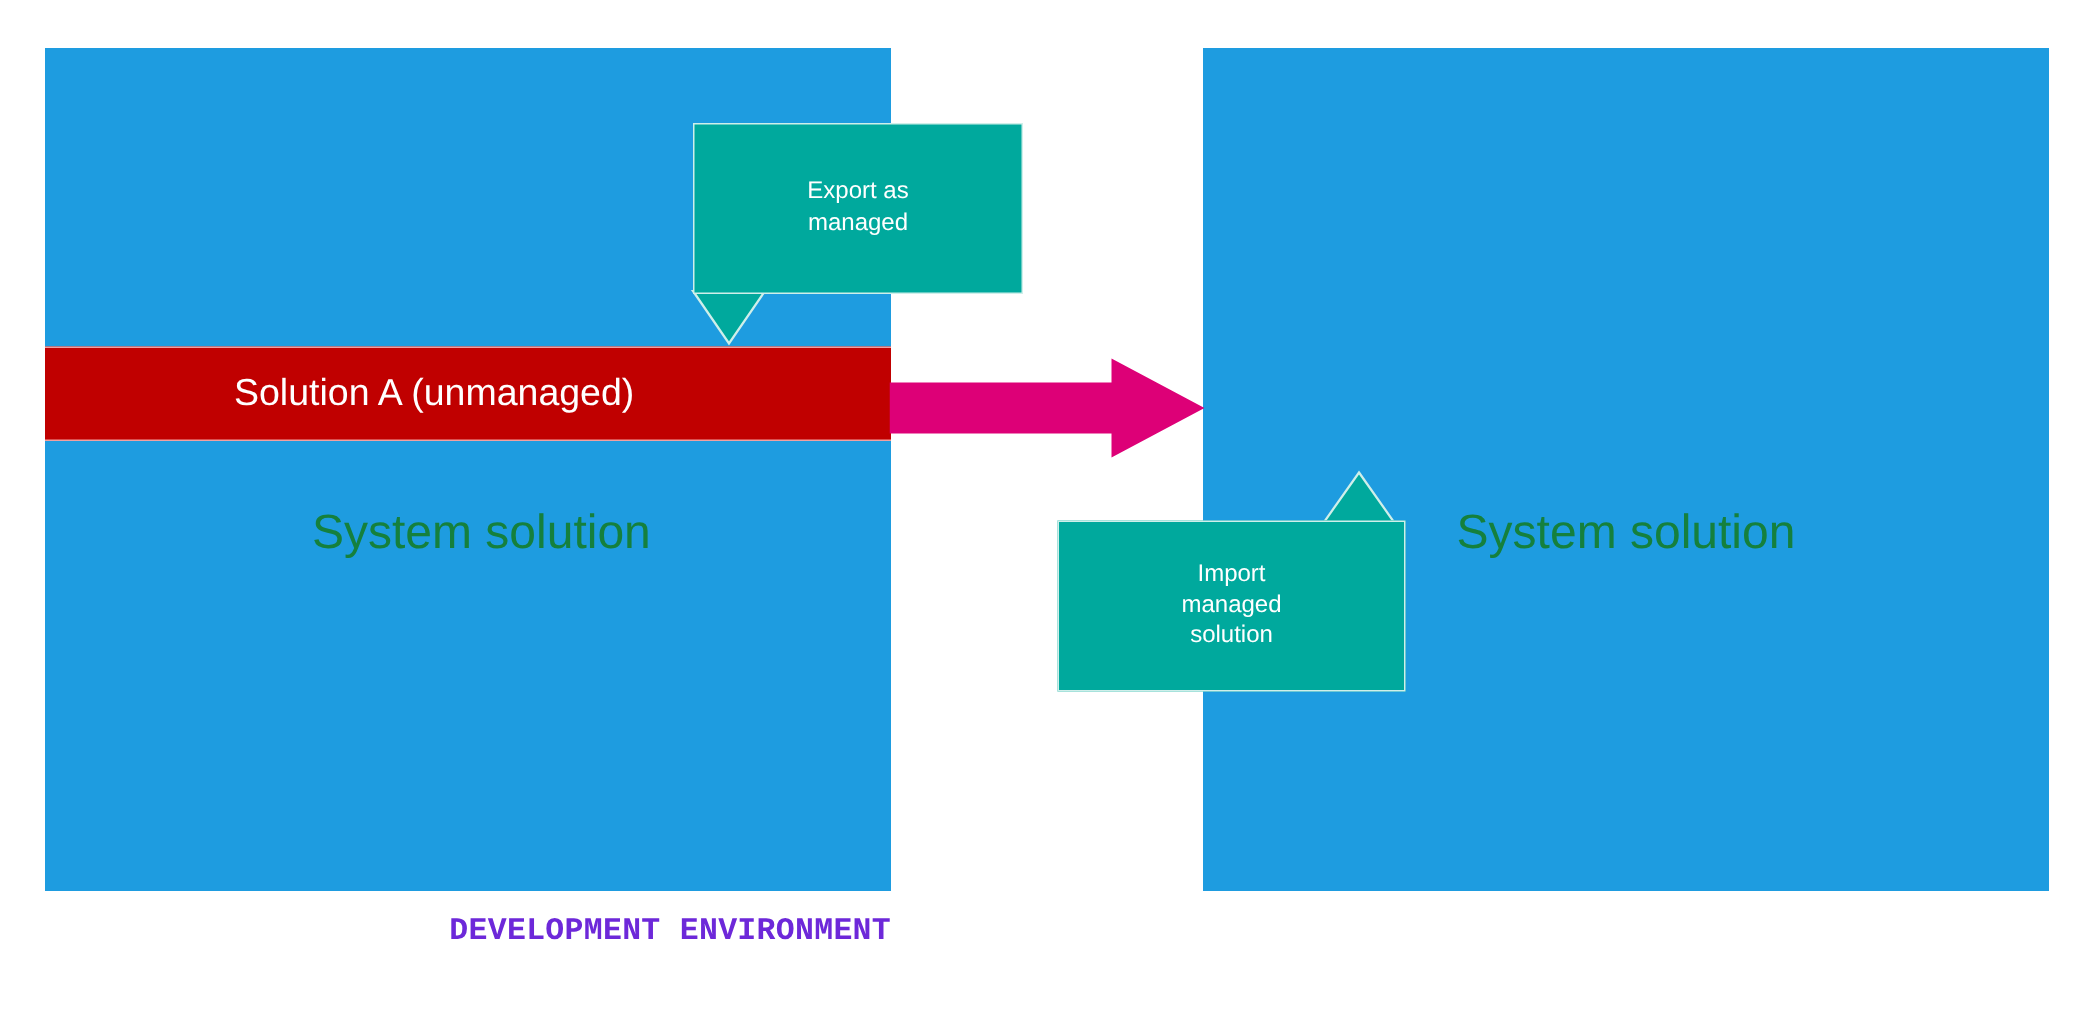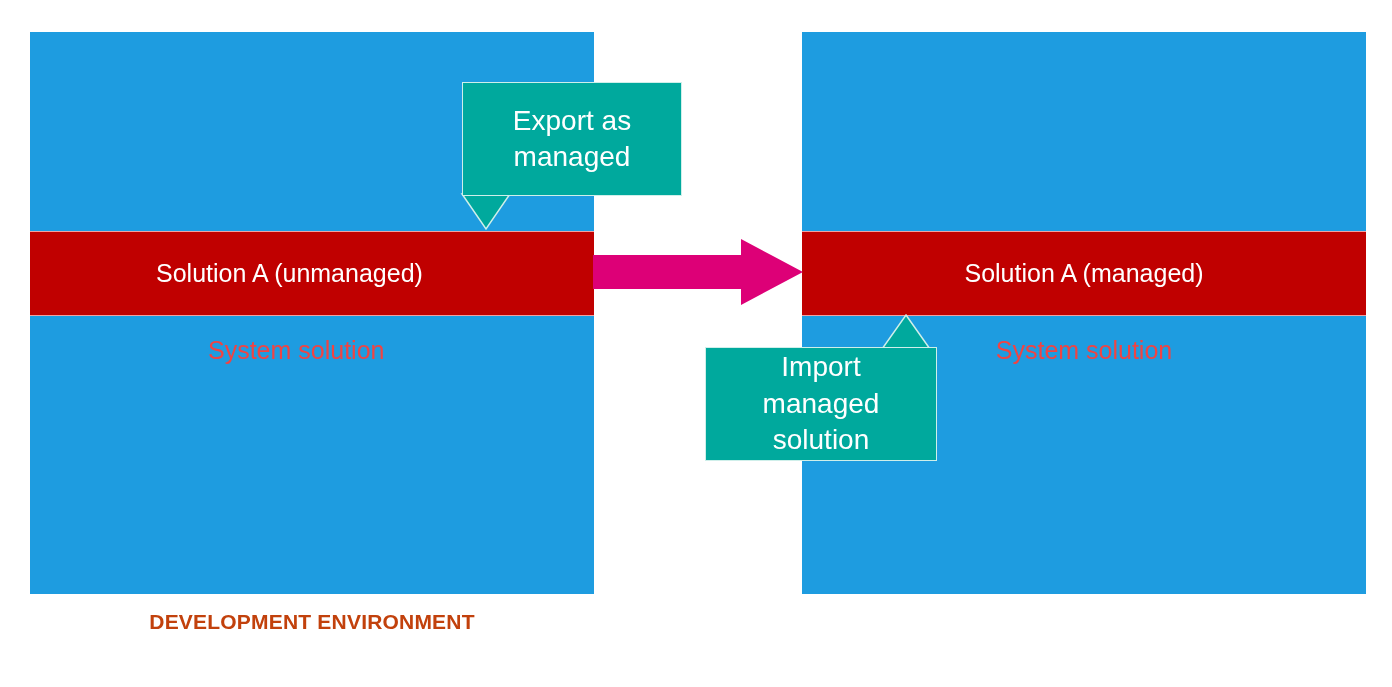--- a/index.html
+++ b/index.html
@@ -23,21 +23,21 @@
   .env-box {
     position: absolute;
     background: #1E9CE0;
   }
   #env-dev-box  { left: 30px;  top: 32px; width: 564px; height: 562px; }
   #env-test-box { left: 802px; top: 32px; width: 564px; height: 562px; }
 
   
   .solution-band {
     position: absolute;
-    height: 85px;
+    height: 63px;
     background: #C00000;
     border-top: 1px solid #F2A0A0;
     border-bottom: 1px solid #F2A0A0;
     box-sizing: border-box;
     display: flex;
     align-items: center;
   }
   #solution-band-dev  { left: 30px;  top: 231px; width: 564px; }
   #solution-band-test { left: 802px; top: 231px; width: 564px; }
 
@@ -53,22 +53,22 @@
   }
   #solution-band-test .solution-label {
     width: 100%;
     text-align: center;
     padding-left: 0;
   }
 
   
   .system-solution-label {
     position: absolute;
-    color: #ef4444;
-    font-size: 25px;
+    color: #15803d;
+    font-size: 32px;
     font-weight: 400;
     white-space: nowrap;
   }
   #system-solution-dev  { left: 208px; top: 336px; }
   #system-solution-test { left: 802px; top: 336px; width: 564px; text-align: center; }
 
   
   #transfer-arrow {
     position: absolute;
     left: 593px;
@@ -86,47 +86,48 @@
     background: #00A99D;
     border: 1px solid #CFEFEA;
     box-sizing: border-box;
     display: flex;
     align-items: center;
     justify-content: center;
     text-align: center;
   }
   .callout-text {
     color: #ffffff;
-    font-size: 28px;
+    font-size: 16px;
     line-height: 1.30;
     padding: 0 8px;
     white-space: pre-line;
   }
   .callout-tail {
     position: absolute;
     overflow: visible;
   }
 
   
   #callout-export .callout-box  { left: 462px; top: 82px;  width: 220px; height: 114px; }
   #callout-export .callout-tail { left: 460px; top: 194px; width: 52px;  height: 36px;  }
 
   
   #callout-import .callout-box  { left: 705px; top: 347px; width: 232px; height: 114px; }
   #callout-import .callout-tail { left: 880px; top: 314px; width: 52px;  height: 36px;  }
 
   
   .env-caption {
     position: absolute;
-    color: #c2410c;
+    color: #6d28d9;
     font-size: 21px;
     font-weight: bold;
     letter-spacing: 0.2px;
-    text-align: center;
+    text-align: right;
     white-space: nowrap;
+    font-family: Liberation Mono, monospace;
   }
   #env-caption-dev  { left: 30px;  top: 610px; width: 564px; }
   #env-caption-test { left: 802px; top: 610px; width: 564px; }
 </style>
 </head>
 <body>
 
 <div id="canvas">
 
   <div class="env-box" id="env-dev-box"></div>
@@ -134,23 +135,20 @@
   <div class="solution-band" id="solution-band-dev">
     <span class="solution-label">Solution A (unmanaged)</span>
   </div>
 
   <div class="system-solution-label" id="system-solution-dev">System solution</div>
 
   <div class="env-caption" id="env-caption-dev">DEVELOPMENT ENVIRONMENT</div>
 
   <div class="env-box" id="env-test-box"></div>
 
-  <div class="solution-band" id="solution-band-test">
-    <span class="solution-label">Solution A (managed)</span>
-  </div>
 
   <div class="system-solution-label" id="system-solution-test">System solution</div>
 
 
   <svg id="transfer-arrow" viewBox="0 0 210 70">
     <polygon points="0,18 148,18 148,2 210,35 148,68 148,52 0,52" fill="#DD0077"></polygon>
   </svg>
 
   <div class="callout" id="callout-export">
     <svg class="callout-tail" viewBox="0 0 52 36">

